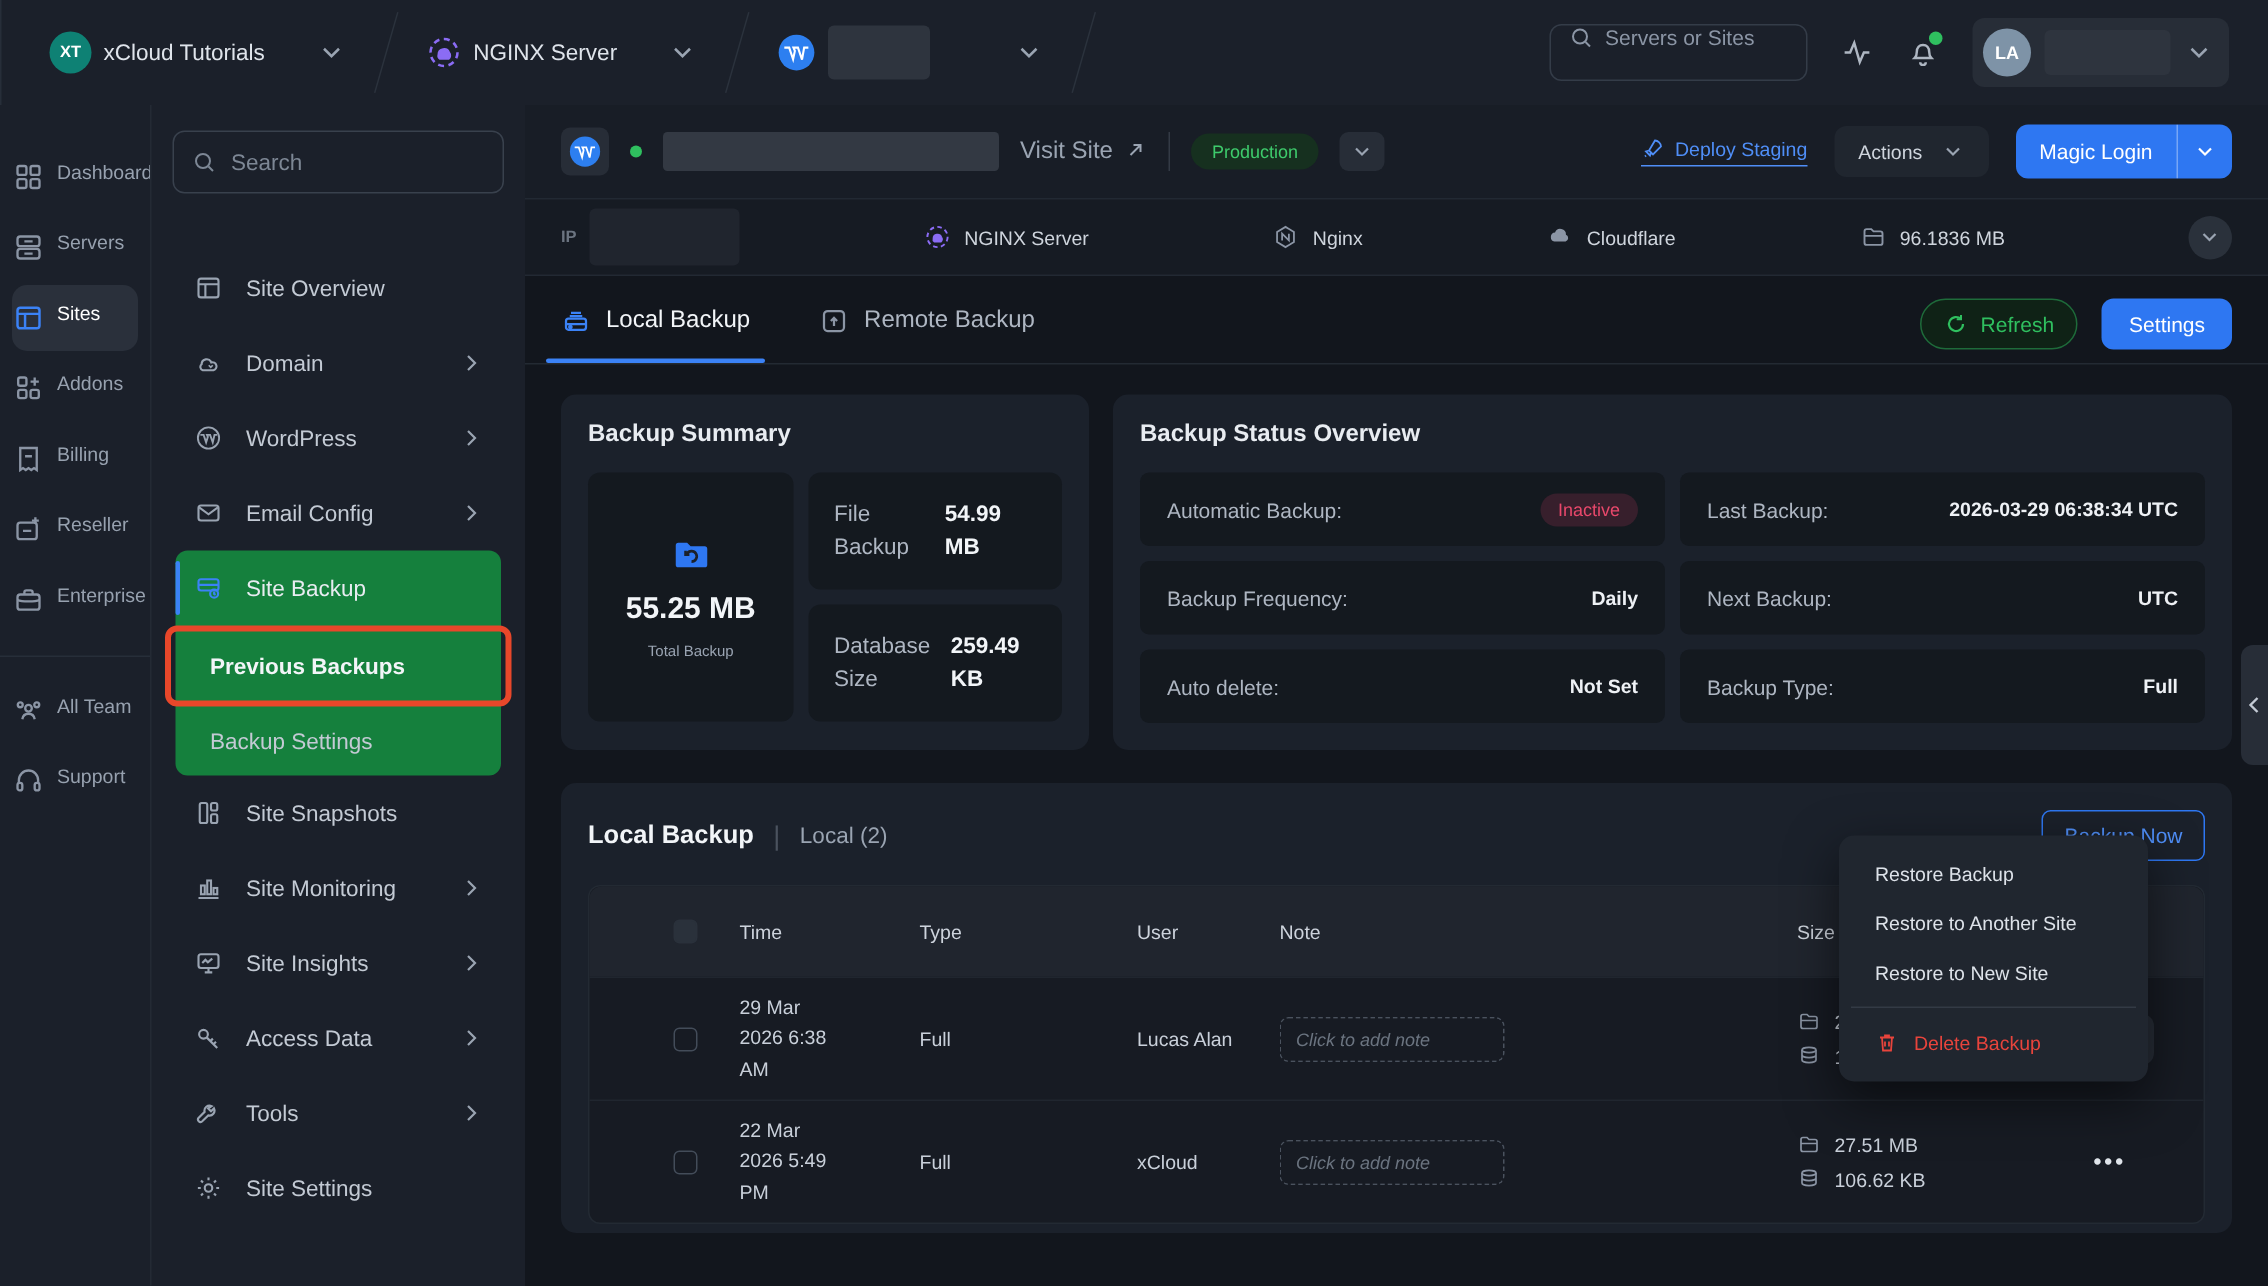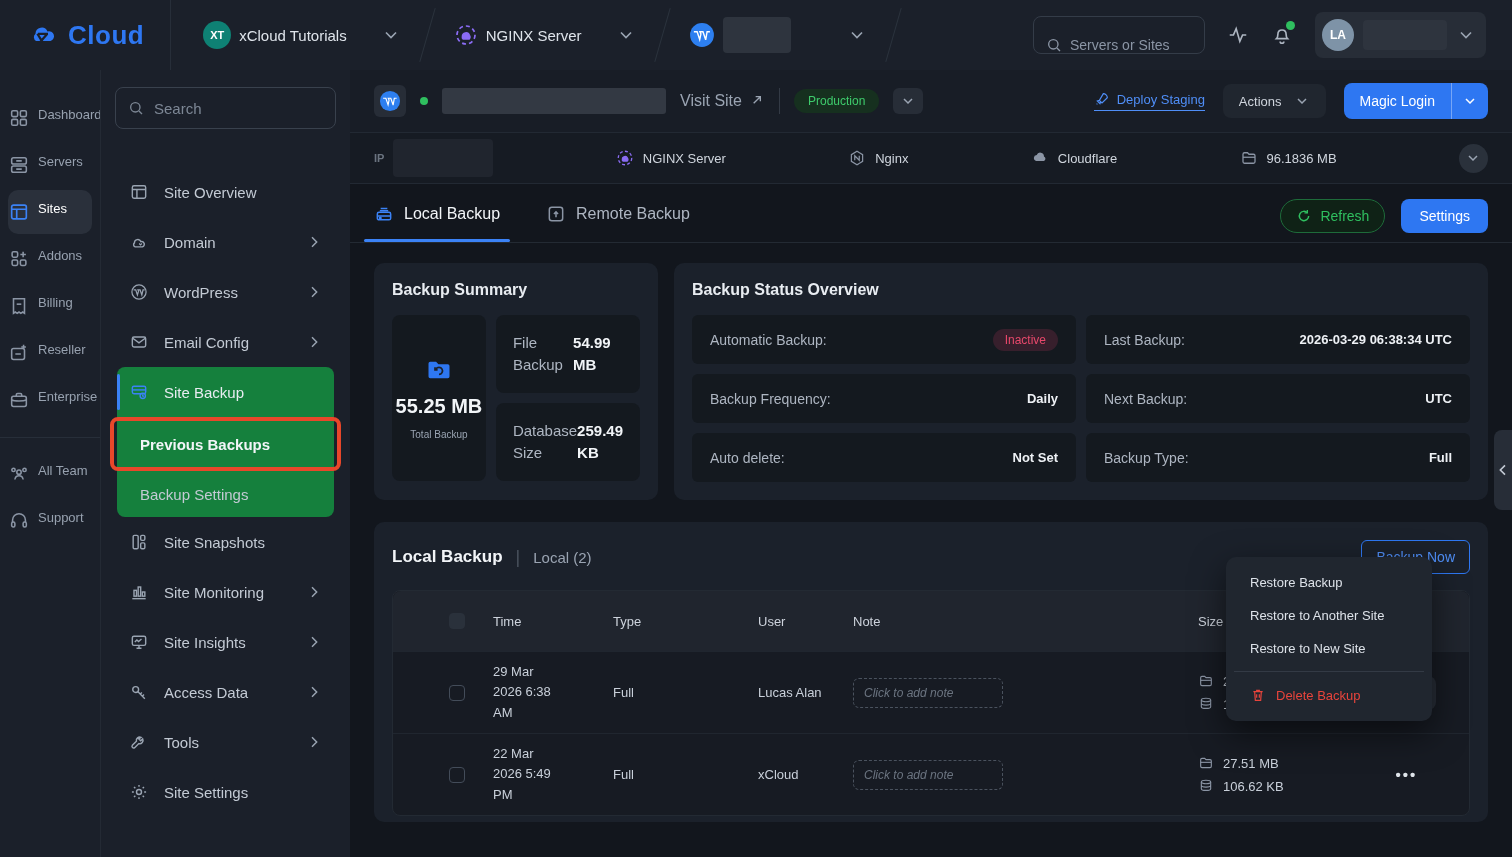--- a/index.html
+++ b/index.html
@@ -15,21 +15,21 @@
   .logo { display:flex; align-items:center; gap:8px; padding:0 26px; }
   .logo-text { font-size:26px; font-weight:bold; color:#2e77f2; letter-spacing:.5px; }
   .tb-vdiv { width:1px; height:70px; background:#272e39; }
   .crumb { display:flex; align-items:center; gap:8px; padding:0 20px; color:#dfe4eb; font-size:15px; }
   .slash { width:1px; height:56px; background:#2b323d; transform:rotate(16deg); margin:0 6px; }
   .badge-xt { width:28px; height:28px; border-radius:50%; background:#0e8174; color:#fff;
     font-size:11px; font-weight:bold; display:flex; align-items:center; justify-content:center; }
   .chev { color:#9aa4b2; }
   .tb-right { margin-left:auto; display:flex; align-items:center; gap:22px; padding-right:26px; }
   .search-box { width:172px; height:38px; border:1px solid #343c48; border-radius:8px;
-    display:flex; align-items:flex-end; gap:8px; padding:0 12px; color:#8b95a5; }
+    display:flex; align-items:flex-start; gap:8px; padding:0 12px; color:#8b95a5; }
   .search-box input { background:transparent; border:none; outline:none; color:#cfd5dd;
     font-size:14px; width:110px; font-family:inherit; }
   .search-box input::placeholder { color:#8b95a5; }
   .bell-wrap { position:relative; }
   .bell-dot { position:absolute; top:-3px; right:-2px; width:9px; height:9px; border-radius:50%;
     background:#2fbf5f; }
   .avatar-group { height:46px; background:#272d37; border-radius:8px; display:flex;
     align-items:center; gap:9px; padding:0 10px 0 7px; }
   .avatar { width:32px; height:32px; border-radius:50%; background:#7e93a7; color:#fff;
     font-size:12px; font-weight:bold; display:flex; align-items:center; justify-content:center; }
@@ -114,21 +114,21 @@
   .tabs-right { margin-left:auto; display:flex; gap:16px; margin-top:-5px; }
   .refresh-btn { border:1px solid #1e6b3a; background:#0f2216; color:#2fbf5f; border-radius:17px;
     padding:7px 15px; font-size:14px; display:flex; align-items:center; gap:8px; font-family:inherit; }
   .settings-btn { background:#2e77f2; color:#fff; border:none; border-radius:8px; padding:9px 18px;
     font-size:14px; font-family:inherit; }
   .tabs-divider { height:1px; background:#232a33; margin:0 -24px; }
 
   .cards-row { display:flex; gap:16px; margin-top:20px; }
   .card { background:#1b212b; border-radius:10px; padding:18px; }
   .card-title { font-size:16px; font-weight:bold; color:#e8ecf1; margin-bottom:16px; }
-  .summary-card { width:284px; flex:none; }
+  .summary-card { width:352px; flex:none; }
   .summary-inner { display:flex; gap:10px; height:166px; }
   .total-tile { width:137px; background:#14191f; border-radius:8px; display:flex;
     flex-direction:column; align-items:center; justify-content:center; gap:11px; }
   .total-val { font-size:20px; font-weight:bold; color:#f2f5f8; }
   .total-lbl { font-size:10px; color:#9aa4b2; }
   .kv-col { flex:1; display:flex; flex-direction:column; gap:10px; }
   .kv-tile { flex:1; background:#14191f; border-radius:8px; display:flex; align-items:center;
     justify-content:space-between; padding:0 17px; font-size:15px; }
   .kv-lbl { color:#aeb6c2; max-width:86px; line-height:1.45; }
   .kv-val { color:#f2f5f8; font-weight:bold; max-width:72px; text-align:left; line-height:1.45; }
@@ -176,27 +176,20 @@
   .ctx-item.danger .ic-sm { color:#e8443c; }
 
   .panel-handle { position:fixed; right:0; top:430px; width:18px; height:80px; background:#272d37;
     border-radius:8px 0 0 8px; display:flex; align-items:center; justify-content:center;
     color:#c3cad4; font-size:13px; z-index:60; border:none; }
 </style>
 </head>
 <body>
 
 <div class="topbar">
-  <div class="logo">
-    <svg class="ic" style="width:34px;height:30px;color:#2e77f2" viewBox="0 0 24 24" fill="currentColor">
-      <path d="M6 11a5 5 0 0 1 9.6-1.9A4 4 0 0 1 18 16.8H6.5A3.5 3.5 0 0 1 6 11z"></path>
-      <path d="M7.5 11l4 6.5M15.5 11l-7 8M8 11h8" stroke="#1b202a" stroke-width="1.8" fill="none"></path>
-    </svg>
-    <span class="logo-text">Cloud</span>
-  </div>
   <div class="tb-vdiv"></div>
 
   <div class="crumb" style="margin-left:12px;">
     <span class="badge-xt">XT</span>
     <span>xCloud Tutorials</span>
     <svg class="ic chev" style="margin-left:26px" viewBox="0 0 24 24" fill="none" stroke="currentColor" stroke-width="2">
         <path d="M6 9l6 6 6-6"></path>
       </svg>
   </div>
   <div class="slash"></div>

